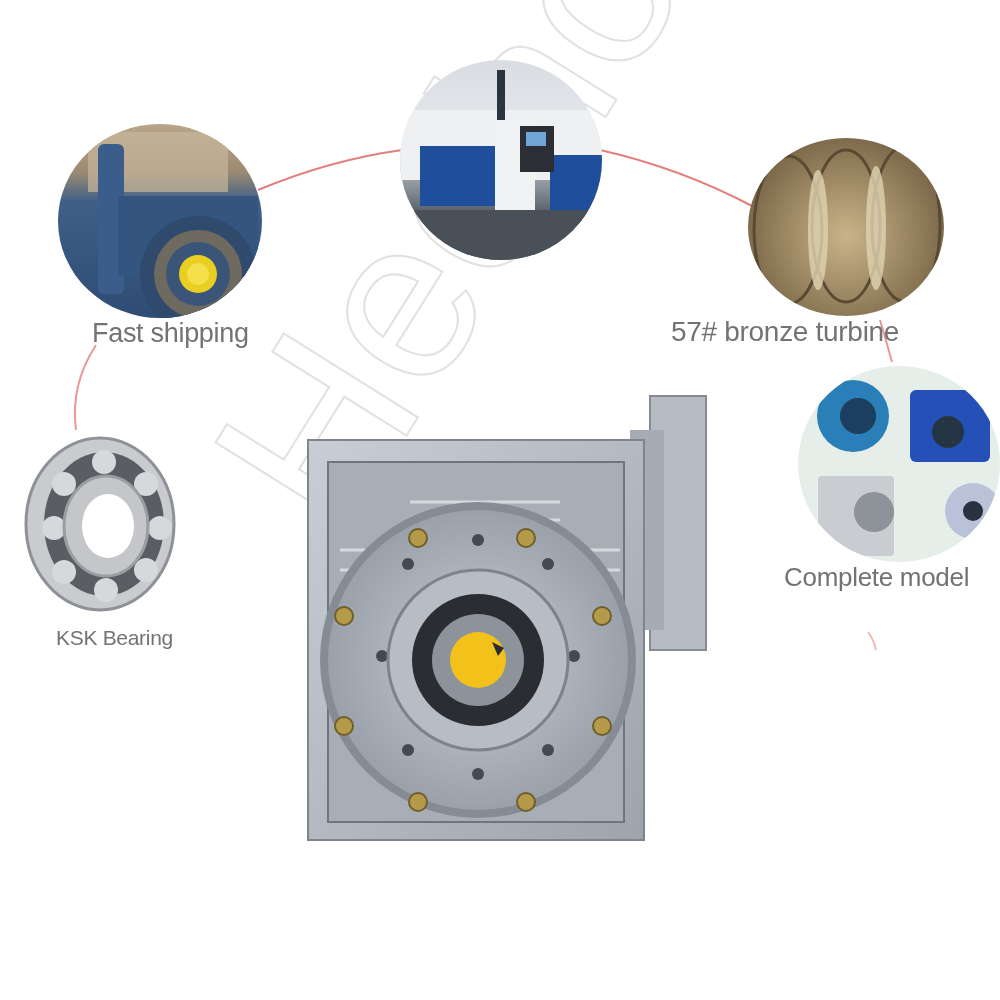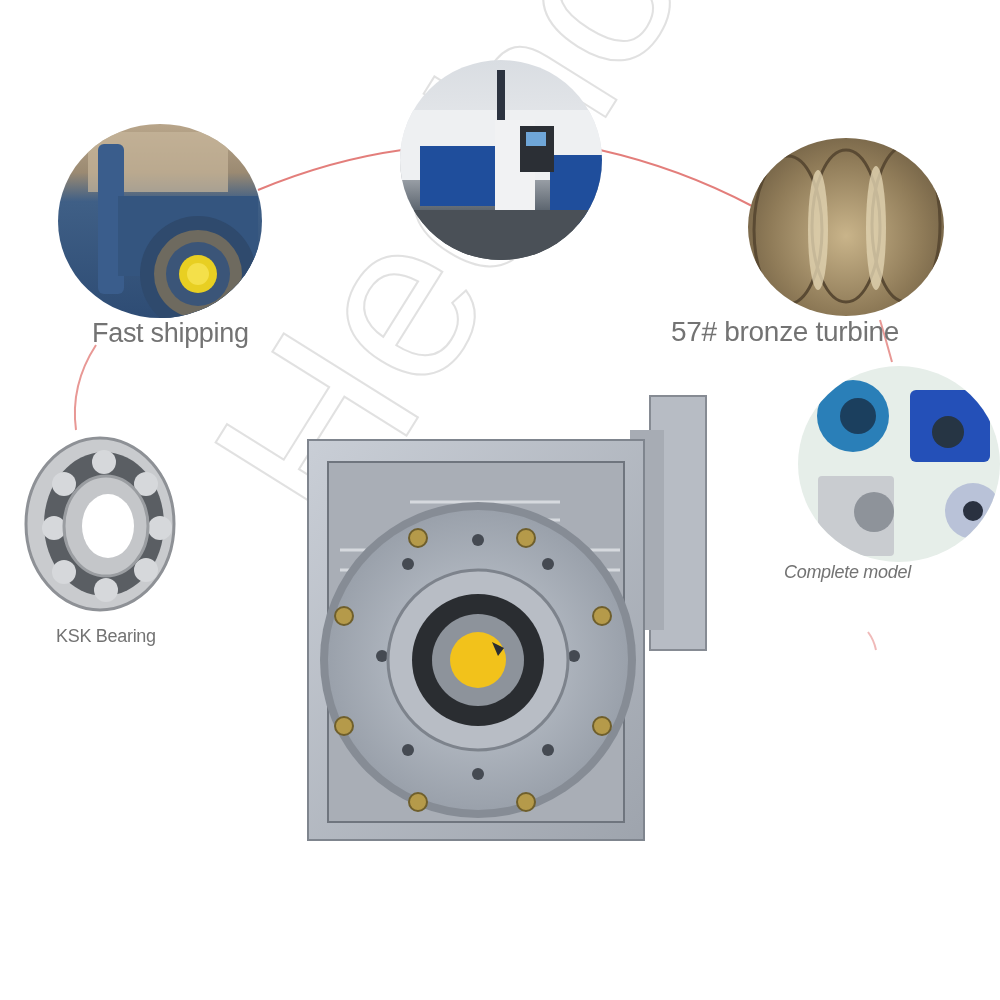--- a/index.html
+++ b/index.html
@@ -85,41 +85,41 @@
     <circle cx="55" cy="50" r="36" fill="#2a7fb8"></circle>
     <circle cx="60" cy="50" r="18" fill="#1b3f5e"></circle>
     <rect x="112" y="24" width="80" height="72" rx="6" fill="#2450b8"></rect>
     <circle cx="150" cy="66" r="16" fill="#263544"></circle>
     <rect x="20" y="110" width="76" height="80" rx="4" fill="#c9ccd0"></rect>
     <circle cx="76" cy="146" r="20" fill="#8e939a"></circle>
     <circle cx="175" cy="145" r="28" fill="#b9c2d8"></circle>
     <circle cx="175" cy="145" r="10" fill="#2a3140"></circle>
   </svg>
 </div>
-<div class="label" style="left:784px; top:562px; font-size:18px;font-style:italic;">Complete model</div>
+<div class="label" style="left:784px; top:562px; font-size:26px;">Complete model</div>
 
 <div class="circle" style="left:20px; top:432px; width:160px; height:184px; border-radius:50%; background:transparent;">
   <svg width="160" height="184" viewBox="0 0 160 184">
     <ellipse cx="80" cy="92" rx="74" ry="86" fill="#c9cbce" stroke="#8e9196" stroke-width="3"></ellipse>
     <ellipse cx="84" cy="92" rx="60" ry="72" fill="#5a5e63"></ellipse>
     <g fill="#d6d8db">
       <circle cx="84" cy="30" r="12"></circle>
         <circle cx="126" cy="52" r="12"></circle>
         <circle cx="140" cy="96" r="12"></circle>
       <circle cx="126" cy="138" r="12"></circle>
         <circle cx="86" cy="158" r="12"></circle>
         <circle cx="44" cy="140" r="12"></circle>
       <circle cx="34" cy="96" r="12"></circle>
         <circle cx="44" cy="52" r="12"></circle>
     </g>
     <ellipse cx="86" cy="94" rx="42" ry="50" fill="#c4c6c9" stroke="#9a9da1" stroke-width="3"></ellipse>
     <ellipse cx="88" cy="94" rx="26" ry="32" fill="#ffffff"></ellipse>
   </svg>
 </div>
-<div class="label" style="left:56px; top:626px; font-size:18px;">KSK Bearing</div>
+<div class="label" style="left:56px; top:626px; font-size:21px;">KSK Bearing</div>
 
 <svg style="position:absolute; left:300px; top:390px;" width="420" height="460" viewBox="0 0 420 460">
   <defs>
     <linearGradient id="hous" x1="0" y1="0" x2="1" y2="1">
       <stop offset="0" stop-color="#c9ced6"></stop>
         <stop offset="1" stop-color="#9ea4ad"></stop>
     </linearGradient>
     <radialGradient id="flange" cx="0.5" cy="0.5" r="0.5">
       <stop offset="0" stop-color="#c6ccd4"></stop>
         <stop offset="1" stop-color="#9aa1ab"></stop>

